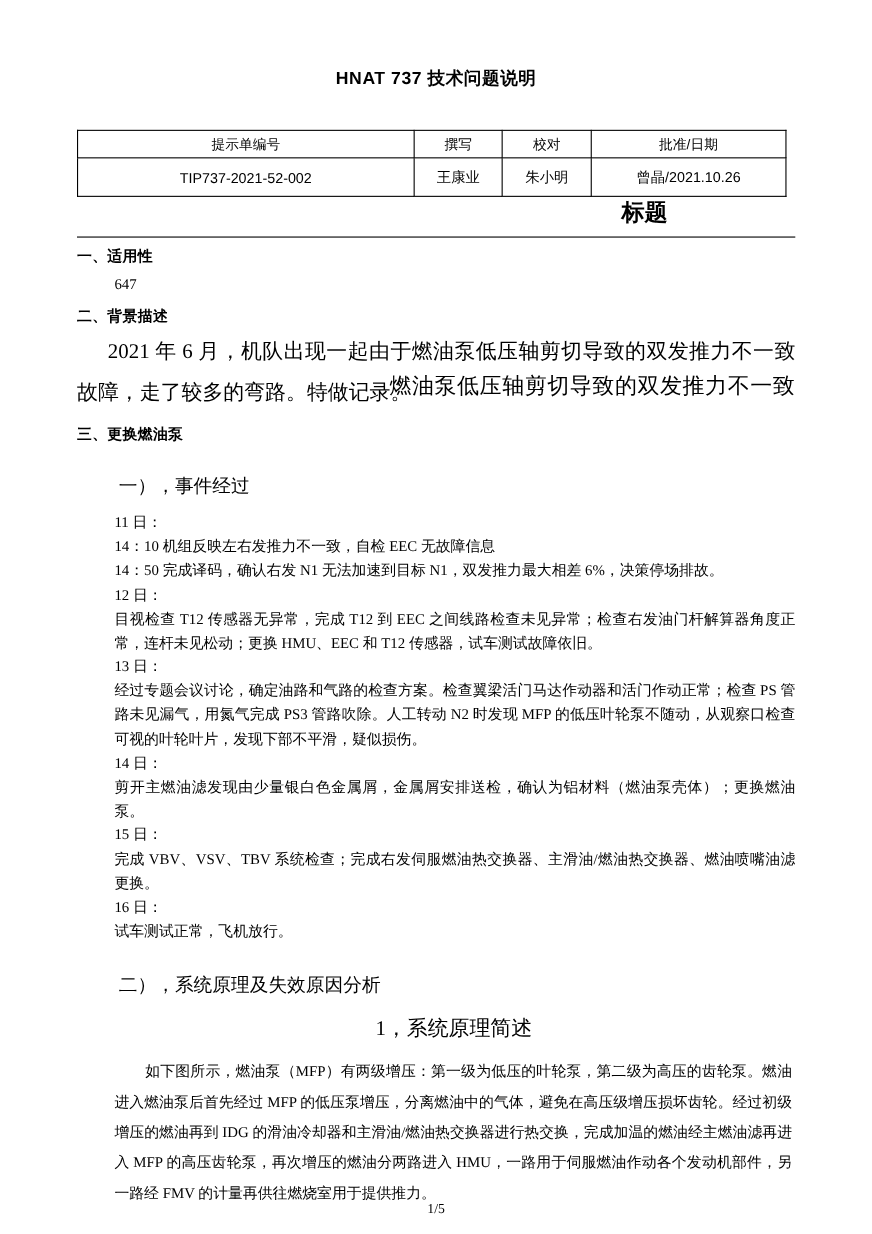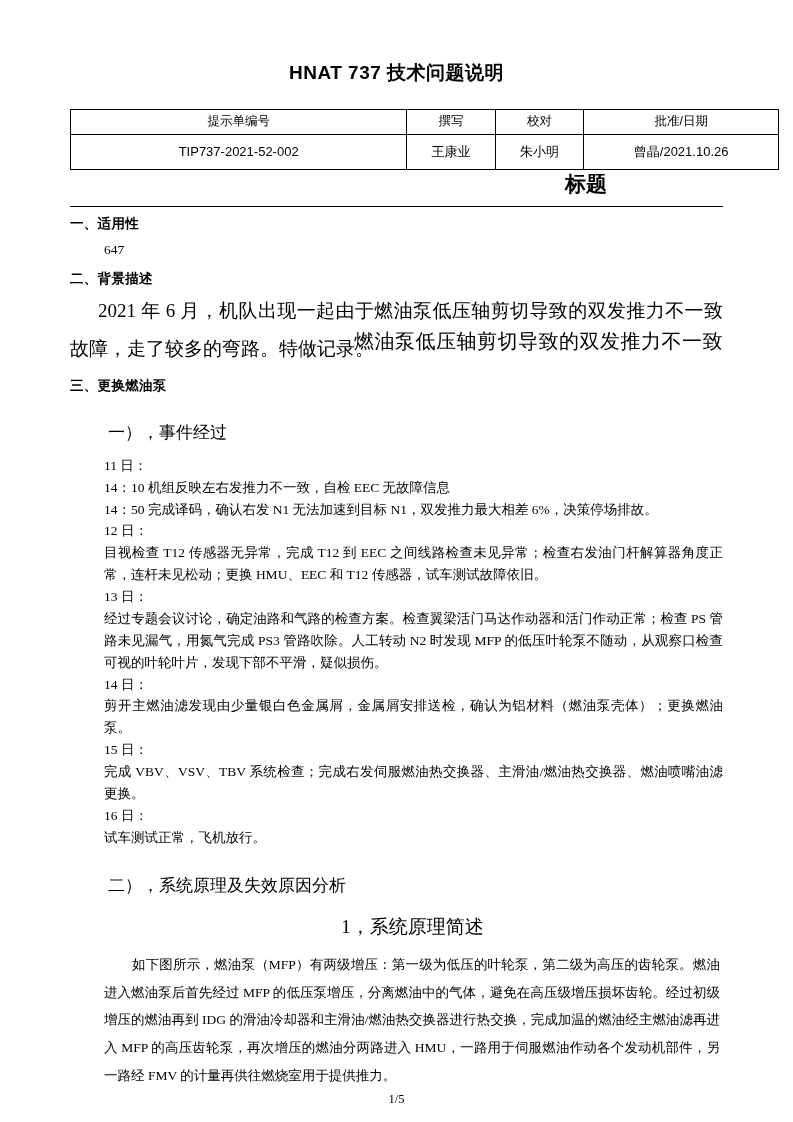--- a/index.html
+++ b/index.html
@@ -20,32 +20,32 @@
     left: 0; top: 0;
     width: 793px;
     height: 1122px;
     box-sizing: border-box;
     padding: 0 70px;
   }
 
   
   .doc-title {
     text-align: center;
-    font-size: 19px;
+    font-size: 16px;
     font-weight: bold;
     font-family: "Liberation Sans", "DejaVu Sans", sans-serif;
     letter-spacing: 0.5px;
     padding-top: 62px;
     line-height: 1.2;
   }
 
   
   .info-table {
-    margin-top: 24px;
-    width: 709px;
+    margin-top: 37px;
+    width: 645px;
     border-collapse: collapse;
     table-layout: fixed;
   }
   .info-table td {
     border: 1px solid #000000;
     text-align: center;
     vertical-align: middle;
     font-size: 12.5px;
     font-family: "Liberation Sans", "DejaVu Sans", sans-serif;
   }

